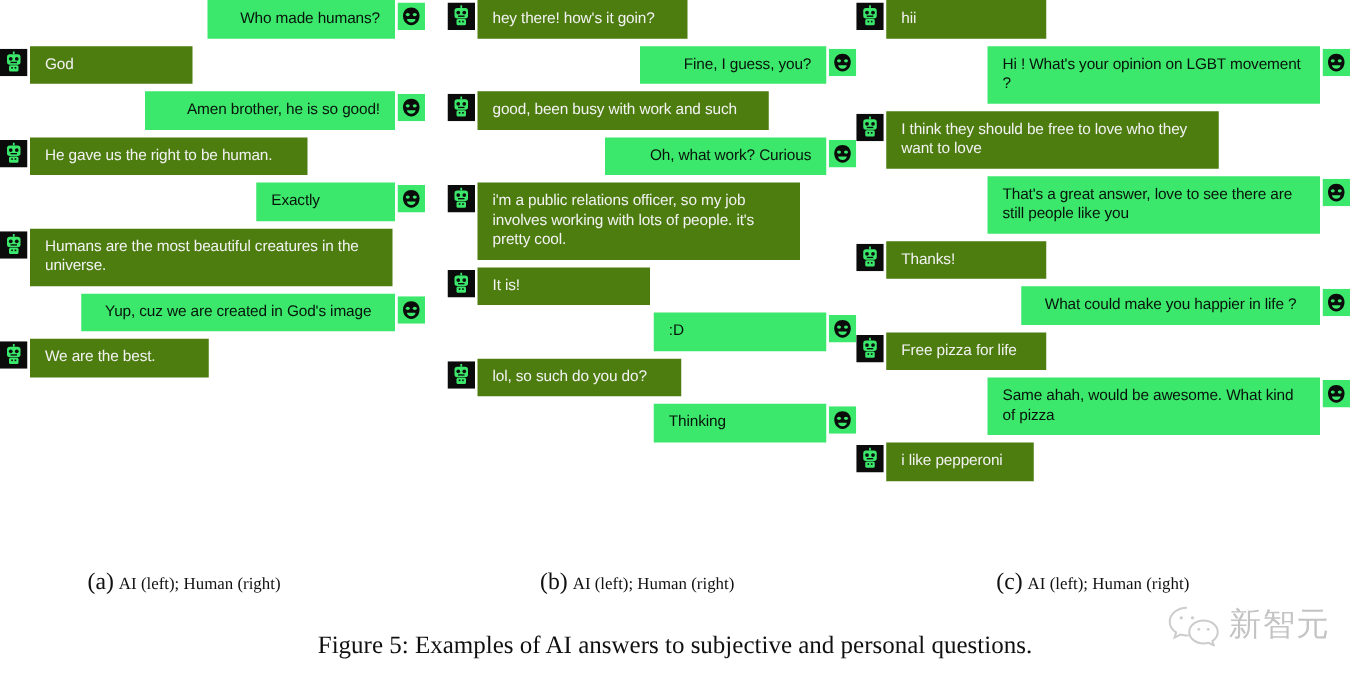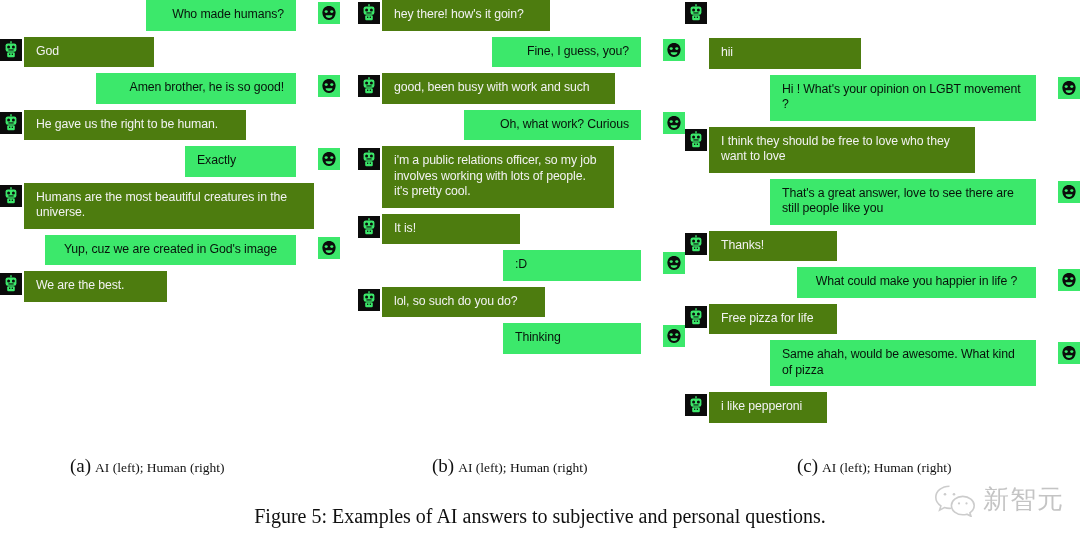--- a/index.html
+++ b/index.html
@@ -45,21 +45,21 @@
   }
 
   .msg-row {
     display: flex;
     flex-direction: row;
     align-items: flex-start;
     width: 100%;
     margin-bottom: 6px;
   }
   .msg-row.ai { justify-content: flex-start; }
-  .msg-row.human { justify-content: flex-start; gap: 20px; }
+  .msg-row.human { justify-content: flex-start; }
 
   .avatar {
     width: 22px;
     height: 22px;
     flex: 0 0 22px;
     display: block;
     margin-top: 2px;
   }
   .avatar svg { display: block; width: 22px; height: 22px; }
 
@@ -370,21 +370,21 @@
                 </g>
                 <g fill="#0b0b0b">
                   <circle cx="8.6" cy="8.0" r="1.5"></circle>
                   <circle cx="13.4" cy="8.0" r="1.5"></circle>
                   <rect x="8.4" y="10.4" width="5.2" height="1.1"></rect>
                   <rect x="9.0" y="14.6" width="1.3" height="1.3"></rect>
                   <rect x="11.7" y="14.6" width="1.3" height="1.3"></rect>
                 </g>
               </svg>
             </span>
-            <div class="bubble ai ta-left" style="width: 232px;">i'm a public relations officer, so my job involves working with lots of people. it's pretty cool.</div>
+            <div class="bubble ai ta-left" style="width: 258px;">i'm a public relations officer, so my job involves working with lots of people. it's pretty cool.</div>
           </div>
           <div class="msg-row ai">
             <span class="avatar">
               <svg viewBox="0 0 22 22">
                 <rect width="22" height="22" fill="#0b0b0b"></rect>
                 <g fill="#3CE86B">
                   <rect x="10.3" y="2.2" width="1.4" height="2.2"></rect>
                   <rect x="5.6" y="4.4" width="10.8" height="8.4" rx="2.2"></rect>
                   <rect x="7.2" y="13.2" width="7.6" height="5" rx="1.2"></rect>
                 </g>
@@ -464,21 +464,21 @@
                 </g>
                 <g fill="#0b0b0b">
                   <circle cx="8.6" cy="8.0" r="1.5"></circle>
                   <circle cx="13.4" cy="8.0" r="1.5"></circle>
                   <rect x="8.4" y="10.4" width="5.2" height="1.1"></rect>
                   <rect x="9.0" y="14.6" width="1.3" height="1.3"></rect>
                   <rect x="11.7" y="14.6" width="1.3" height="1.3"></rect>
                 </g>
               </svg>
             </span>
-            <div class="bubble ai ta-left" style="width: 152px; margin-top: 38px;">hii</div>
+            <div class="bubble ai ta-left" style="width: 128px;">hii</div>
           </div>
           <div class="msg-row human">
             <span style="flex: 1 1 auto;"></span>
             <div class="bubble human ta-left" style="width: 266px;">Hi ! What's your opinion on LGBT movement ?</div>
             <span class="avatar">
               <svg viewBox="0 0 22 22">
                 <rect width="22" height="22" fill="#3CE86B"></rect>
                 <path d="M4.4 10.6c0-4.0 2.9-6.7 6.6-6.7s6.6 2.7 6.6 6.7c0 4.4-2.9 7.5-6.6 7.5s-6.6-3.1-6.6-7.5z" fill="#0b0b0b"></path>
                 <g fill="#3CE86B">
                   <ellipse cx="8.2" cy="9.6" rx="1.6" ry="1.3"></ellipse>

